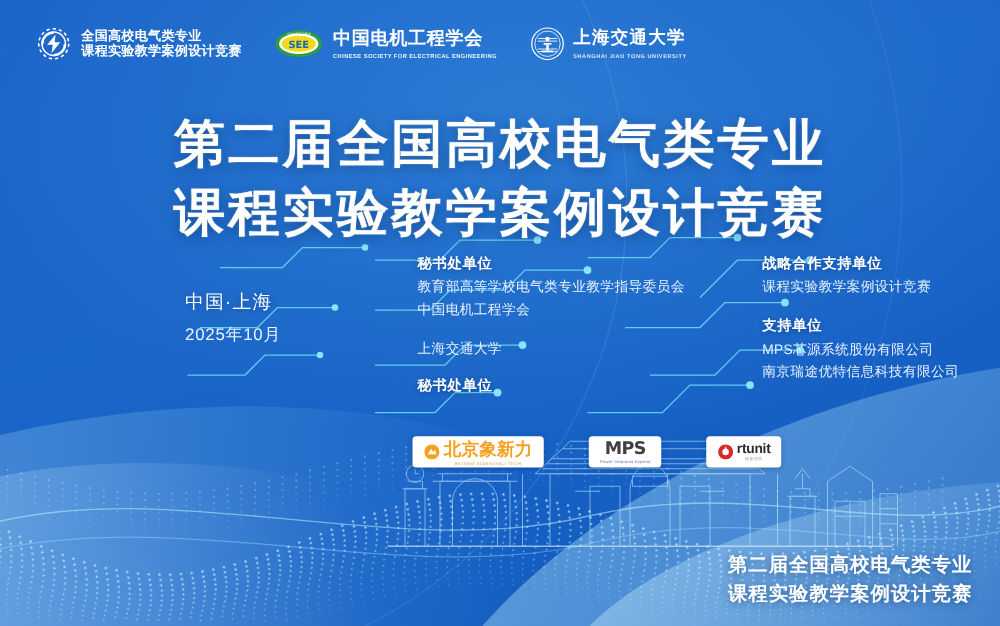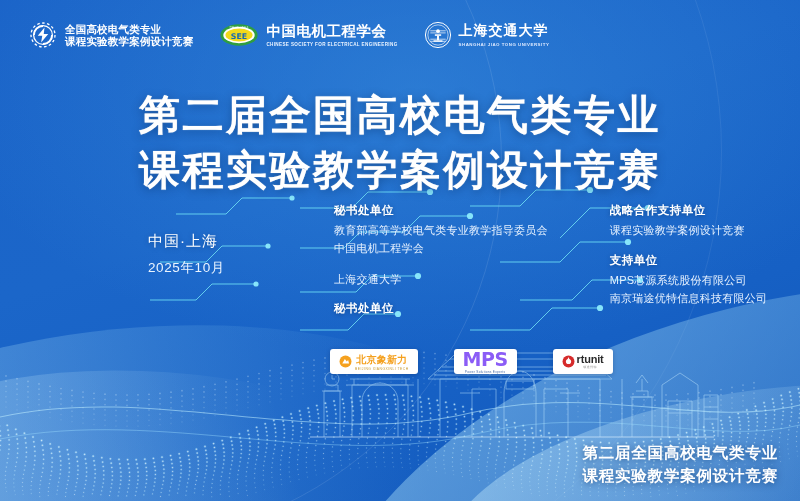--- a/index.html
+++ b/index.html
@@ -86,23 +86,23 @@
   .col{display:flex;flex-direction:column;}
   .grp{margin-bottom:13px;}
   .grp .h{font-size:11.5px;font-weight:700;color:#ffffff;letter-spacing:.5px;margin-bottom:4px;
           text-shadow:0 1px 4px rgba(4,40,92,.45);}
   .grp .i{font-size:11px;font-weight:400;color:#e7f2ff;letter-spacing:.25px;line-height:1.62;white-space:nowrap;}
 
   
   .sponsors{position:absolute;left:330px;top:349px;display:flex;gap:36px;align-items:center;}
   .chip{background:#fff;border-radius:3px;height:25px;display:flex;align-items:center;justify-content:center;
         padding:0 9px;box-shadow:0 1px 4px rgba(0,20,60,.25);}
-  .chip .cn-or{color:#f5a11f;font-size:10px;font-weight:700;letter-spacing:.2px;white-space:nowrap;}
+  .chip .cn-or{color:#f5a11f;font-size:14px;font-weight:700;letter-spacing:.2px;white-space:nowrap;}
   .chip .sub-or{color:#c8992f;font-size:3.3px;letter-spacing:.5px;white-space:nowrap;text-align:center;}
-  .chip .mps{color:#8b5cf6;font-size:19px;font-weight:800;letter-spacing:-.5px;line-height:1;font-family:"DejaVu Sans",sans-serif;}
+  .chip .mps{color:#404040;font-size:14px;font-weight:800;letter-spacing:-.5px;line-height:1;font-family:"DejaVu Sans",sans-serif;}
   .chip .mps-sub{color:#4a6ea8;font-size:3.2px;letter-spacing:.25px;white-space:nowrap;text-align:center;margin-top:1px;}
   .chip .rt{color:#2a2a2a;font-size:11px;font-weight:700;letter-spacing:-.2px;line-height:1;}
   .chip .rt-sub{color:#9a9a9a;font-size:3.2px;letter-spacing:.3px;text-align:center;}
   .chip .stack{display:flex;flex-direction:column;align-items:center;justify-content:center;}
 
   
   .btm{position:absolute;right:22px;bottom:14px;text-align:right;}
   .btm .ln{font-size:15.5px;font-weight:800;color:#ffffff;letter-spacing:.8px;line-height:1.45;
            text-shadow:0 1px 7px rgba(4,40,92,.55);}
 </style>

